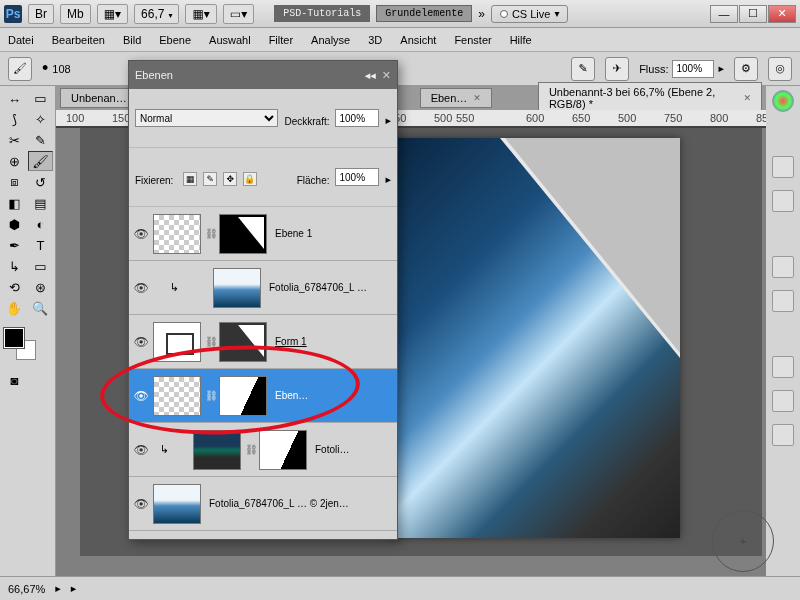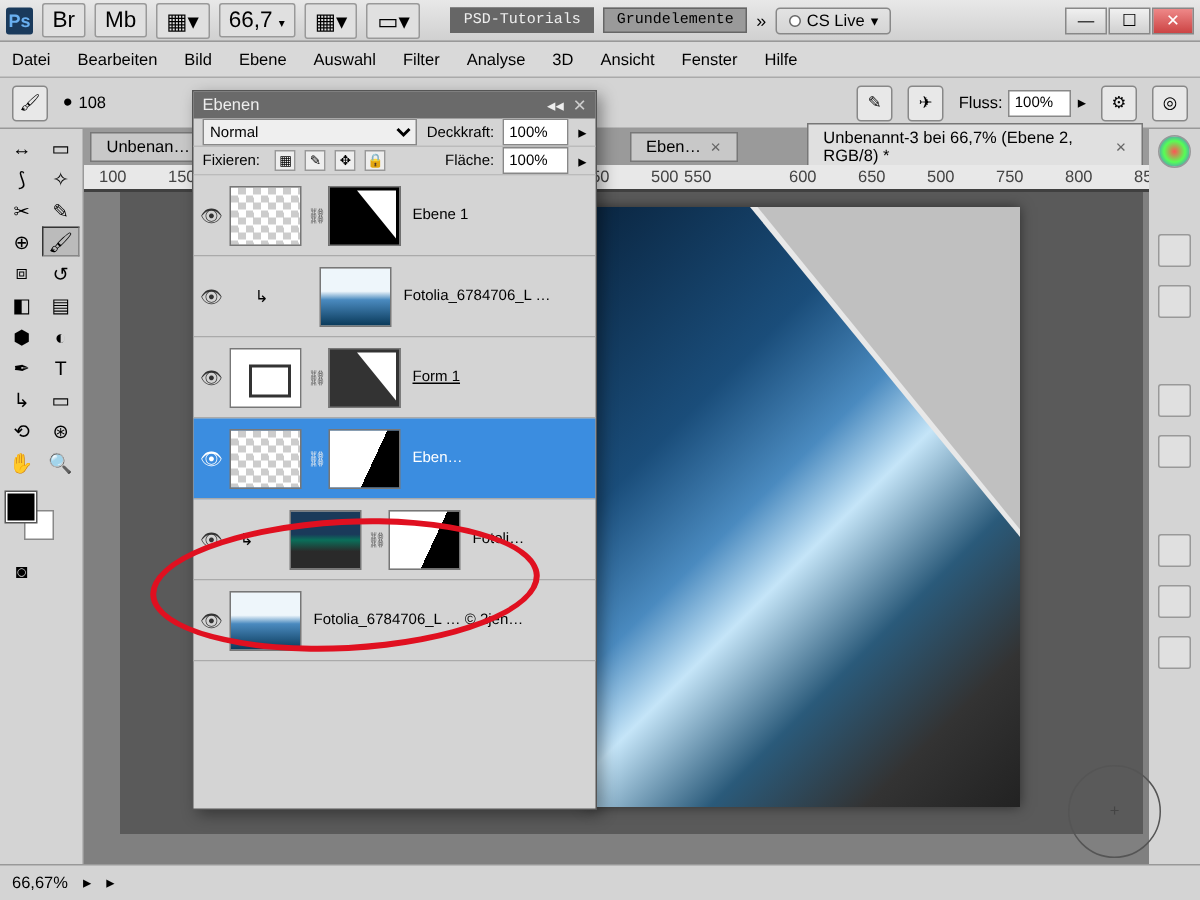--- a/index.html
+++ b/index.html
@@ -1,19 +1,19 @@
 <!DOCTYPE html>
 <html><head>
 <meta charset="utf-8">
 <style>
 * { margin:0; padding:0; box-sizing:border-box; font-family:Tahoma,Arial,sans-serif; font-size:11px; }
 body { background:#b8b8b8; width:800px; height:600px; overflow:hidden; position:relative; }
 .titlebar { height:28px; background:linear-gradient(#e8e8e8,#d0d0d0); border-bottom:1px solid #999; display:flex; align-items:center; padding:0 4px; gap:6px; }
 .tb-icon { width:18px; height:18px; background:#1a3a5c; color:#6ab0f0; display:flex; align-items:center; justify-content:center; font-weight:bold; font-size:12px; border-radius:2px; }
-.tb-btn { padding:2px 6px; background:#e0e0e0; border:1px solid #999; border-radius:2px; font-size:15px; }
+.tb-btn { padding:2px 6px; background:#e0e0e0; border:1px solid #999; border-radius:2px; font-size:12px; }
 .tb-sep { width:8px; }
 .win-btns { margin-left:auto; display:flex; gap:1px; }
 .win-btn { width:28px; height:18px; background:linear-gradient(#f0f0f0,#d0d0d0); border:1px solid #888; display:flex; align-items:center; justify-content:center; }
 .win-btn.close { background:linear-gradient(#e88,#c44); color:#fff; }
 .menubar { height:24px; background:#d9d9d9; display:flex; align-items:center; padding:0 8px; gap:18px; border-bottom:1px solid #aaa; }
 .menubar span { cursor:default; }
 .opts { height:34px; background:#d4d4d4; border-bottom:1px solid #999; display:flex; align-items:center; padding:0 8px; gap:10px; }
 .opts .ico { width:24px; height:24px; border:1px solid #888; background:#e8e8e8; border-radius:3px; display:flex; align-items:center; justify-content:center; }
 .opts .field { display:flex; align-items:center; gap:4px; }
 .opts input { width:42px; height:18px; border:1px solid #888; padding:0 3px; font-size:10px; }
@@ -35,23 +35,23 @@
 .canvas { position:absolute; top:42px; left:24px; right:4px; bottom:20px; background:#5a5a5a; overflow:hidden; }
 .artboard { position:absolute; left:310px; top:10px; width:290px; height:400px; background:#fff; box-shadow:0 0 8px rgba(0,0,0,.5); }
 .art-img { width:100%; height:100%; background:linear-gradient(135deg,#0a2540 0%,#1a4d7a 30%,#4a8abf 45%,#c5e5f8 55%,#2a5a7a 70%,#333 85%,#222 100%); position:relative; overflow:hidden; }
 .curl { position:absolute; top:0; right:0; width:0; height:0; border-left:180px solid transparent; border-top:220px solid #e8e8e8; }
 .curl2 { position:absolute; top:0; right:0; width:0; height:0; border-left:175px solid transparent; border-top:215px solid #c0c0c0; }
 .rpanel { width:34px; background:#d4d4d4; display:flex; flex-direction:column; gap:12px; padding:4px; align-items:center; }
 .rp-ico { width:22px; height:22px; border:1px solid #999; background:#e0e0e0; border-radius:2px; }
 .statusbar { position:absolute; bottom:0; left:0; right:0; height:24px; background:#d4d4d4; border-top:1px solid #999; display:flex; align-items:center; padding:0 8px; gap:10px; font-size:10px; }
 
 .layers-panel { position:absolute; left:128px; top:60px; width:270px; height:480px; background:#d4d4d4; border:1px solid #555; box-shadow:3px 3px 10px rgba(0,0,0,.4); z-index:100; }
-.lp-titlebar { height:18px; background:#6a6a6a; display:flex; align-items:center; padding:0 6px; color:#eee; font-size:10px; justify-content:space-between; }
+.lp-titlebar { height:28px; background:#6a6a6a; display:flex; align-items:center; padding:0 6px; color:#eee; font-size:10px; justify-content:space-between; }
 .lp-closex { color:#ccc; cursor:pointer; }
-.lp-row { display:flex; align-items:center; padding:0 6px; gap:6px; border-bottom:1px solid #bbb; }
+.lp-row { display:flex; align-items:flex-end; padding:20px 6px; gap:6px; border-bottom:1px solid #bbb; }
 .lp-row select,.lp-row input { font-size:10px; height:18px; border:1px solid #888; }
 .lp-row .lbl { font-size:10px; }
 .lp-row input.pct { width:44px; padding:0 3px; }
 .lock-icons { display:flex; gap:6px; margin-left:4px; }
 .lock-icons span { width:14px; height:14px; border:1px solid #999; background:#eee; font-size:9px; display:flex; align-items:center; justify-content:center; }
 .layers-list { overflow:auto; }
 .layer { display:flex; align-items:center; height:54px; border-bottom:1px solid #aaa; background:#d4d4d4; padding:0 4px; gap:4px; }
 .layer.sel { background:#3b8de0; color:#fff; }
 .layer .eye { width:16px; font-size:12px; text-align:center; color:#333; }
 .layer.sel .eye { color:#fff; }

